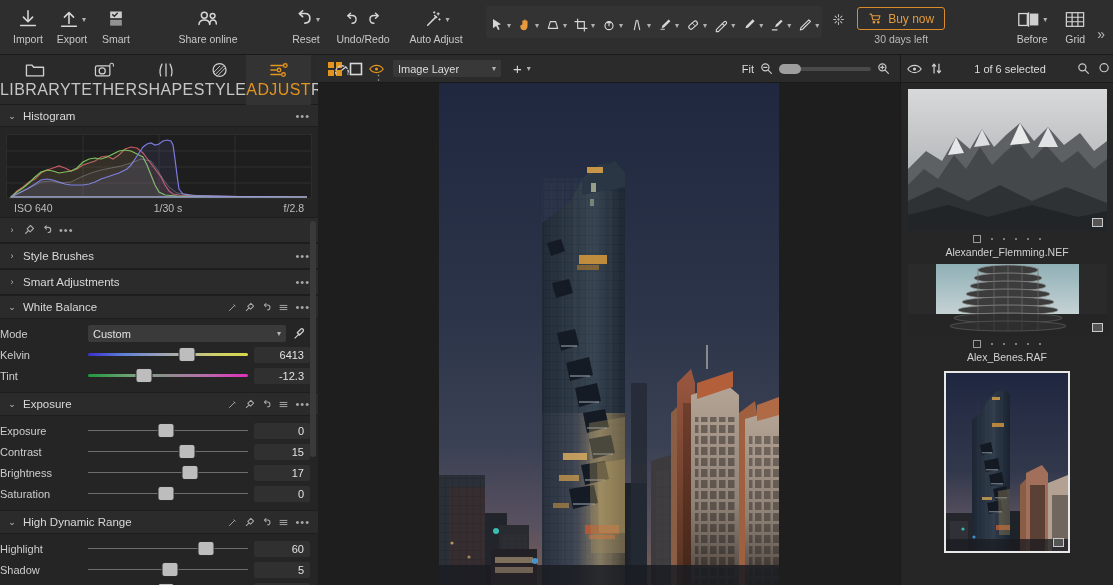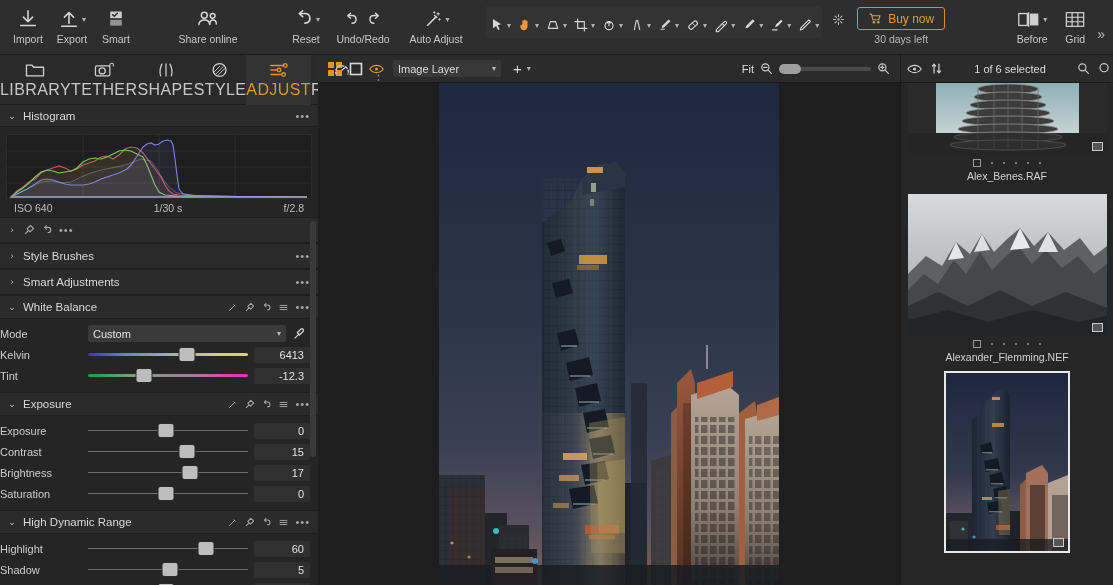--- a/index.html
+++ b/index.html
@@ -890,20 +890,52 @@
         </span>
         <span style="margin-right:-4px;">
           <svg width="13" height="13" viewBox="0 0 16 16" fill="none" stroke="#c8c8c8" stroke-width="1.5">
               <circle cx="7.5" cy="7" r="5"></circle>
             </svg>
         </span>
       </div>
 
       <div class="thumbs">
 
+        <div class="thumb" style="margin-top:6px;">
+          <div class="imgbox" style="height:142px;">
+            <svg width="199" height="142" viewBox="0 0 199 142" preserveAspectRatio="none">
+              <defs>
+                  <linearGradient id="t2sky" x1="0" y1="0" x2="0" y2="1">
+                    <stop offset="0%" stop-color="#d7d9da"></stop>
+                    <stop offset="100%" stop-color="#9ea2a4"></stop>
+                  </linearGradient>
+                </defs>
+              <rect width="199" height="142" fill="url(#t2sky)"></rect>
+              <path d="M0 80 L18 62 L34 72 L48 48 L62 60 L74 40 L86 58 L98 46 L112 34 L126 52 L140 38 L156 56 L172 44 L186 62 L199 52 L199 142 L0 142 Z" fill="#5e6164"></path>
+              <path d="M0 96 L16 80 L30 90 L46 66 L58 80 L72 58 L84 76 L96 64 L110 52 L124 70 L138 56 L154 74 L170 62 L186 80 L199 70 L199 142 L0 142 Z" fill="#45484b"></path>
+              <path d="M48 48 L56 64 L40 66 Z" fill="#e4e6e7"></path>
+              <path d="M74 40 L82 56 L66 58 Z" fill="#dcdedf"></path>
+              <path d="M112 34 L122 54 L102 56 Z" fill="#e8eaea"></path>
+              <path d="M140 38 L150 58 L130 58 Z" fill="#dfe1e2"></path>
+              <path d="M0 112 L30 98 L60 112 L92 96 L124 112 L158 98 L199 114 L199 142 L0 142 Z" fill="#2f3234"></path>
+              <path d="M0 126 L40 116 L80 128 L124 116 L170 128 L199 122 L199 142 L0 142 Z" fill="#222527"></path>
+            </svg>
+            <div class="tagicon"></div>
+          </div>
+          <div class="rating">
+            <span class="cbox"></span>
+            <span class="dot"></span>
+              <span class="dot"></span>
+            <span class="dot"></span>
+              <span class="dot"></span>
+            <span class="dot"></span>
+          </div>
+          <div class="fname">Alexander_Flemming.NEF</div>
+        </div>
+
         <div class="thumb">
           <div class="imgbox" style="height:72px;">
             <svg width="199" height="72" viewBox="0 0 199 72" preserveAspectRatio="none">
               <defs>
                   <linearGradient id="t1sky" x1="0" y1="0" x2="0" y2="1">
                     <stop offset="0%" stop-color="#8fb0b6"></stop>
                     <stop offset="100%" stop-color="#c5d2d4"></stop>
                   </linearGradient>
                 </defs>
               <rect width="199" height="72" fill="#2a2a2a"></rect>
@@ -931,52 +963,20 @@
           </div>
           <div class="rating">
             <span class="cbox"></span>
             <span class="dot"></span>
               <span class="dot"></span>
             <span class="dot"></span>
               <span class="dot"></span>
             <span class="dot"></span>
           </div>
           <div class="fname">Alex_Benes.RAF</div>
-        </div>
-
-        <div class="thumb" style="margin-top:6px;">
-          <div class="imgbox" style="height:142px;">
-            <svg width="199" height="142" viewBox="0 0 199 142" preserveAspectRatio="none">
-              <defs>
-                  <linearGradient id="t2sky" x1="0" y1="0" x2="0" y2="1">
-                    <stop offset="0%" stop-color="#d7d9da"></stop>
-                    <stop offset="100%" stop-color="#9ea2a4"></stop>
-                  </linearGradient>
-                </defs>
-              <rect width="199" height="142" fill="url(#t2sky)"></rect>
-              <path d="M0 80 L18 62 L34 72 L48 48 L62 60 L74 40 L86 58 L98 46 L112 34 L126 52 L140 38 L156 56 L172 44 L186 62 L199 52 L199 142 L0 142 Z" fill="#5e6164"></path>
-              <path d="M0 96 L16 80 L30 90 L46 66 L58 80 L72 58 L84 76 L96 64 L110 52 L124 70 L138 56 L154 74 L170 62 L186 80 L199 70 L199 142 L0 142 Z" fill="#45484b"></path>
-              <path d="M48 48 L56 64 L40 66 Z" fill="#e4e6e7"></path>
-              <path d="M74 40 L82 56 L66 58 Z" fill="#dcdedf"></path>
-              <path d="M112 34 L122 54 L102 56 Z" fill="#e8eaea"></path>
-              <path d="M140 38 L150 58 L130 58 Z" fill="#dfe1e2"></path>
-              <path d="M0 112 L30 98 L60 112 L92 96 L124 112 L158 98 L199 114 L199 142 L0 142 Z" fill="#2f3234"></path>
-              <path d="M0 126 L40 116 L80 128 L124 116 L170 128 L199 122 L199 142 L0 142 Z" fill="#222527"></path>
-            </svg>
-            <div class="tagicon"></div>
-          </div>
-          <div class="rating">
-            <span class="cbox"></span>
-            <span class="dot"></span>
-              <span class="dot"></span>
-            <span class="dot"></span>
-              <span class="dot"></span>
-            <span class="dot"></span>
-          </div>
-          <div class="fname">Alexander_Flemming.NEF</div>
         </div>
 
         <div class="thumb selected" style="margin-top:4px;">
           <div class="imgbox" style="width:122px;height:178px;">
             <svg width="122" height="178" viewBox="0 0 122 178" preserveAspectRatio="none">
               <defs>
                 <linearGradient id="t3sky" x1="0" y1="0" x2="0" y2="1">
                   <stop offset="0%" stop-color="#1f2740"></stop>
                     <stop offset="55%" stop-color="#32384c"></stop>
                   <stop offset="84%" stop-color="#5b5260"></stop>

